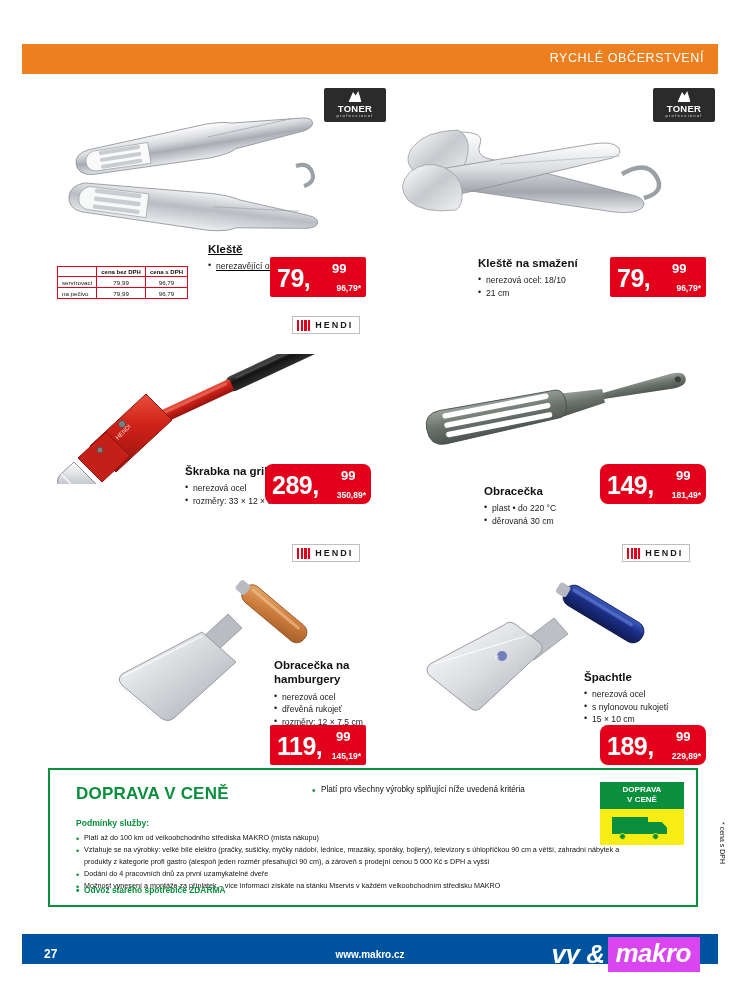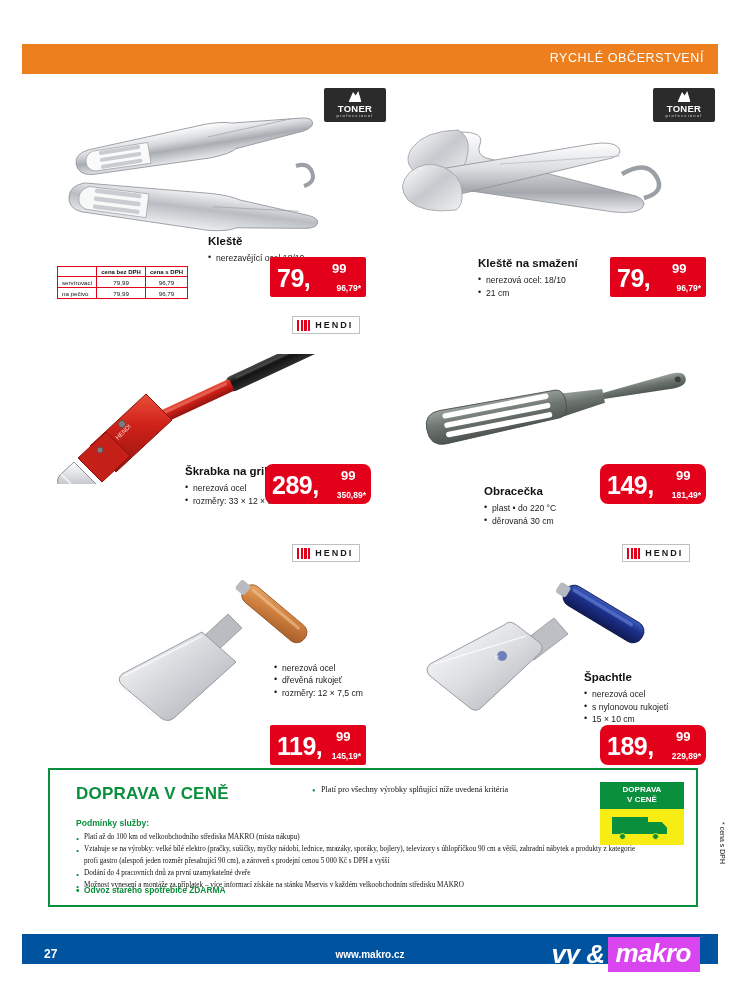--- a/index.html
+++ b/index.html
@@ -98,21 +98,21 @@
     position:absolute; left:48px; top:768px; width:650px; height:139px;
     border:2px solid #0a8f3c; background:#fff;
   }
   .banner .title {
     position:absolute; left:26px; top:14px;
     font-size:17px; font-weight:bold; color:#0a8f3c; letter-spacing:0.2px;
   }
   .banner .bullets-top { position:absolute; left:262px; top:13px; width:340px; }
   .banner .bullets-top li { font-size:8.2px; color:#111; line-height:1.6; position:relative; padding-left:9px; list-style:none;}
   .banner .bullets-top li:before { content:"•"; position:absolute; left:0; color:#0a8f3c; font-size:10px;}
-  .banner ul { margin:0; padding:0;font-family:Liberation Serif, serif; }
+  .banner ul { margin:0; padding:0; }
   .banner .sub {
     position:absolute; left:26px; top:48px; font-size:8.6px; font-weight:bold; color:#0a8f3c;
   }
   .banner .conds { position:absolute; left:26px; top:62px; width:560px; }
   .banner .conds li {
     font-size:7.2px; color:#111; line-height:1.65; position:relative; padding-left:8px; list-style:none;
   }
   .banner .conds li:before { content:"•"; position:absolute; left:0; color:#0a8f3c; font-size:9px; }
   .banner .last {
     position:absolute; left:26px; bottom:10px; font-size:8.4px; font-weight:bold; color:#0a8f3c;
@@ -215,21 +215,21 @@
           <rect x="33" y="96" width="47" height="4.5" rx="2" fill="#c9ccd0"></rect>
           <rect x="33" y="104" width="47" height="4.5" rx="2" fill="#c9ccd0"></rect>
           <rect x="33" y="112" width="47" height="4.5" rx="2" fill="#c9ccd0"></rect>
           <path d="M152,100 l86,-6" stroke="#9fa3a9" stroke-width="0.7" fill="none"></path>
         </g>
 
         <path d="M236,62 q12,-4 16,6 q4,10 -8,14" fill="none" stroke="#9aa0a6" stroke-width="4"></path>
       </svg>
     </div>
 
-    <div style="position:absolute; left:168px; top:148px; width:120px;">
+    <div style="position:absolute; left:168px; top:156px; width:120px;text-decoration:underline;">
       <div class="pname">Kleště</div>
       <ul class="plist">
         <li>nerezavějící ocel 18/10</li>
       </ul>
     </div>
 
     <table class="minitable" style="left:17px; top:180px;">
       <tbody>
           <tr>
         <th></th>
@@ -453,20 +453,21 @@
 
         <path d="M92,60 l26,-24 l14,14 l-26,24 z" fill="#b9bdc2" stroke="#8e9298" stroke-width="0.8"></path>
 
         <path d="M12,96 l80,-42 l34,30 l-62,56 q-6,5 -13,0 l-38,-32 q-7,-6 -1,-12 z" fill="url(#bld2)" stroke="#8e9298" stroke-width="0.9"></path>
         <path d="M14,98 l78,-40" stroke="#ffffff" stroke-width="1.2" opacity="0.9"></path>
         <path d="M6,104 l40,36" stroke="#eceef0" stroke-width="1" opacity="0.8"></path>
       </svg>
     </div>
 
     <div style="position:absolute; left:234px; top:118px; width:110px;">
+      <div class="pname">Obracečka na hamburgery</div>
       <ul class="plist">
         <li>nerezová ocel</li>
         <li>dřevěná rukojeť</li>
         <li>rozměry: 12 × 7,5 cm</li>
       </ul>
     </div>
 
     <div class="price" style="left:230px; top:185px;">
       <span class="main">119,</span>
       <span class="cents" style="left:66px; bottom:22px;">99</span>

